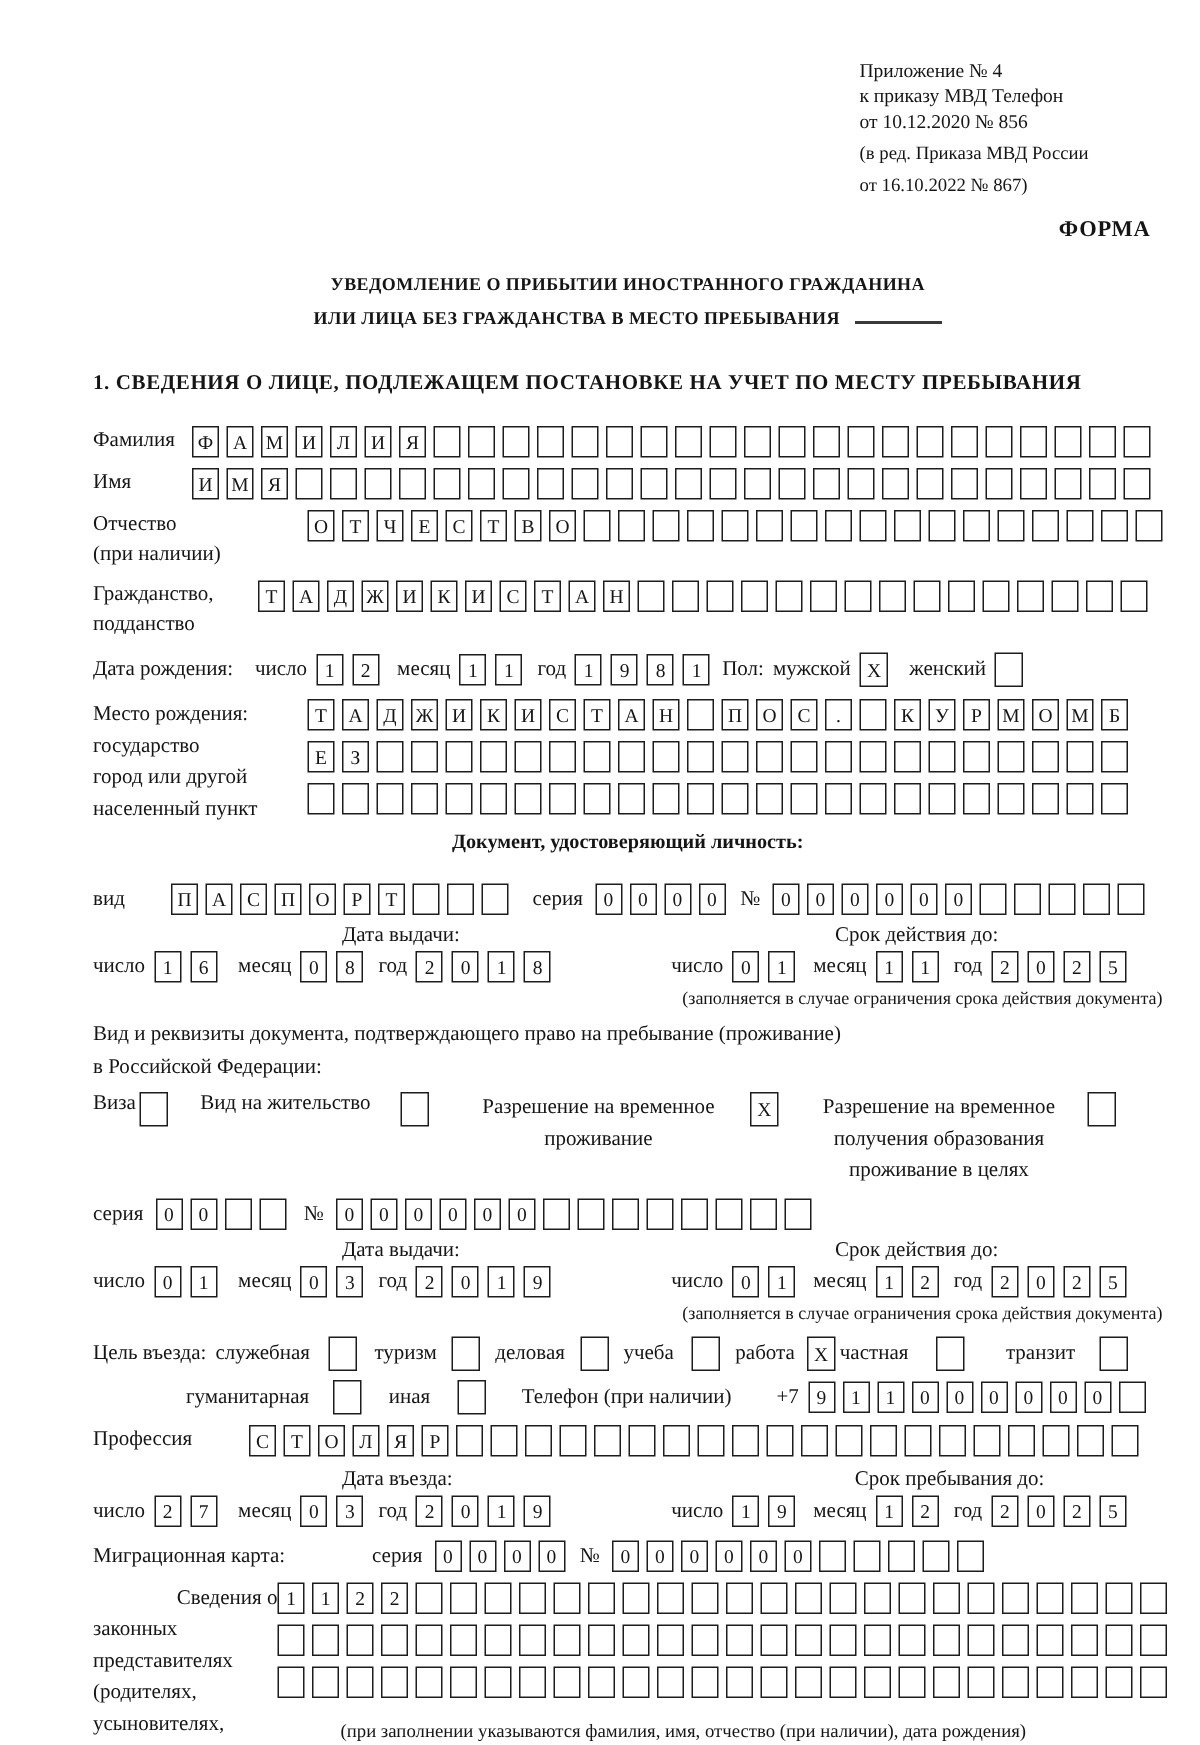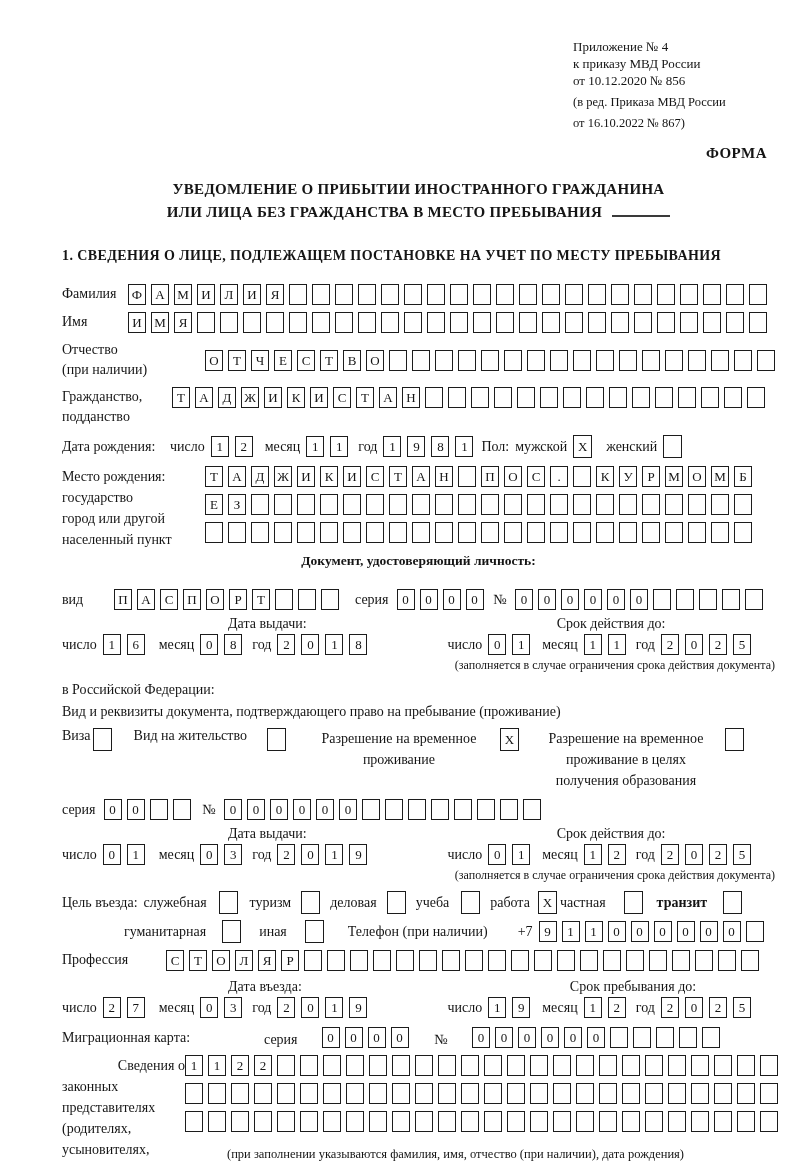--- a/index.html
+++ b/index.html
@@ -5,21 +5,21 @@
   html,body { margin:0; padding:0; background:#ffffff; }
   .page {
     width:800px; height:1163px; box-sizing:border-box; position:relative;
     background:#fff; color:#151515; overflow:hidden;
     font-family:"Liberation Serif","DejaVu Serif",serif;
     padding:38px 25px 0 62px; font-size:14px;
   }
   .hdr { width:190px; margin-left:auto; margin-right:12px; font-size:13px; line-height:17px; }
   .hdr .sub { font-size:12.5px; margin-top:5px; line-height:16px; }
   .forma { text-align:right; padding-right:8px; font-weight:bold; font-size:15px; margin-top:14px; letter-spacing:0.5px; }
-  .title { text-align:center; font-weight:bold; font-size:15px; line-height:23px; margin-top:16px; letter-spacing:0.3px; }
+  .title { text-align:center; font-weight:bold; font-size:12px; line-height:23px; margin-top:16px; letter-spacing:0.3px; }
   .t-underline { display:inline-block; width:58px; border-bottom:2.2px solid #3a3a3a; margin-left:10px; }
   .sect { font-weight:bold; font-size:14px; margin-top:24px; letter-spacing:0.4px; white-space:nowrap; }
 
   .frow { display:flex; align-items:flex-start; flex-wrap:nowrap; }
   .flabel { flex:none; font-size:14px; line-height:20px; }
   .cells { display:flex; gap:5px; flex:none; }
   .cell {
     width:18px; height:21px; box-sizing:border-box; border:1.8px solid #1c1c1c; flex:none;
     display:inline-flex; align-items:center; justify-content:center;
     font-size:13px; line-height:1; background:#fff;
@@ -32,21 +32,21 @@
   .stack { text-align:center; font-size:14px; line-height:21px; flex:none; }
   .vgap { display:flex; flex-direction:column; gap:7px; }
 </style>
 </head>
 <body>
 
 <div class="page">
 
   <div class="hdr">
     <div>Приложение № 4</div>
-    <div>к приказу МВД России</div>
+    <div>к приказу МВД Телефон</div>
     <div>от 10.12.2020 № 856</div>
     <div class="sub">(в ред. Приказа МВД России</div>
     <div class="sub">от 16.10.2022 № 867)</div>
   </div>
 
   <div class="forma">ФОРМА</div>
 
   <div class="title">
     <div>УВЕДОМЛЕНИЕ О ПРИБЫТИИ ИНОСТРАННОГО ГРАЖДАНИНА</div>
     <div><span>ИЛИ ЛИЦА БЕЗ ГРАЖДАНСТВА В МЕСТО ПРЕБЫВАНИЯ</span><span class="t-underline"></span></div>
@@ -115,21 +115,21 @@
         <span class="cell"></span>
         <span class="cell"></span>
         <span class="cell"></span>
         <span class="cell"></span>
         <span class="cell"></span>
         <span class="cell"></span>
         <span class="cell"></span>
       </span>
   </div>
 
-  <div class="frow" style="margin-top:7px;align-items:center;">
+  <div class="frow" style="margin-top:7px;">
     <span class="flabel" style="width:143px; line-height:20px;">
       <span style="display:block;">Отчество</span>
       <span style="display:block;">(при наличии)</span>
     </span>
     <span class="cells">
         <span class="cell">О</span>
         <span class="cell">Т</span>
         <span class="cell">Ч</span>
         <span class="cell">Е</span>
         <span class="cell">С</span>
@@ -405,44 +405,44 @@
           <span class="cell">0</span>
           <span class="cell">2</span>
           <span class="cell">5</span>
         </span>
       </span>
   </div>
 
   <div class="note">(заполняется в случае ограничения срока действия документа)</div>
 
   <div style="margin-top:6px; line-height:22px;">
+    <div>Вид и реквизиты документа, подтверждающего право на пребывание (проживание)</div>
     <div>в Российской Федерации:</div>
-    <div>Вид и реквизиты документа, подтверждающего право на пребывание (проживание)</div>
   </div>
 
   <div class="frow" style="margin-top:5px;">
     <span class="dlabel" style="margin-right:2px;">Виза</span>
     <span class="cells cbox">
         <span class="cell"></span>
       </span>
     <span class="dlabel" style="margin-left:22px;">Вид на жительство</span>
     <span class="cells cbox" style="margin-left:14px;">
         <span class="cell"></span>
       </span>
     <span class="stack" style="margin-left:22px; width:182px;">
       <span style="display:block;">Разрешение на временное</span>
       <span style="display:block;">проживание</span>
     </span>
     <span class="cells cbox" style="margin-left:10px;">
         <span class="cell">X</span>
       </span>
     <span class="stack" style="margin-left:18px; width:178px;">
       <span style="display:block;">Разрешение на временное</span>
+      <span style="display:block;">получения образования</span>
       <span style="display:block;">проживание в целях</span>
-      <span style="display:block;">получения образования</span>
     </span>
     <span class="cells cbox" style="margin-left:10px;">
         <span class="cell"></span>
       </span>
   </div>
 
   <div class="frow" style="margin-top:8px; align-items:center;">
     <span class="dlabel" style="margin-right:8px;">серия</span>
     <span class="cells">
         <span class="cell">0</span>
@@ -544,21 +544,21 @@
         <span class="cell"></span>
       </span>
     <span class="dlabel" style="margin-left:10px;">работа</span>
     <span class="cells cbox" style="margin-left:2px;">
         <span class="cell">X</span>
       </span>
     <span class="dlabel" style="margin-left:3px;">частная</span>
     <span class="cells cbox" style="margin-left:12px;">
         <span class="cell"></span>
       </span>
-    <span class="dlabel" style="margin-left:14px;font-weight:bold;">транзит</span>
+    <span class="dlabel" style="margin-left:28px;">транзит</span>
     <span class="cells cbox" style="margin-left:10px;">
         <span class="cell"></span>
       </span>
   </div>
 
   <div class="frow" style="margin-top:6px; align-items:center;">
     <span class="dlabel" style="margin-left:62px;">гуманитарная</span>
     <span class="cells cbox" style="margin-left:10px;">
         <span class="cell"></span>
       </span>
@@ -661,21 +661,21 @@
         <span class="dlabel">год</span>
         <span class="cells">
           <span class="cell">2</span>
           <span class="cell">0</span>
           <span class="cell">2</span>
           <span class="cell">5</span>
         </span>
       </span>
   </div>
 
-  <div class="frow" style="margin-top:9px; align-items:flex-end;gap:16px;">
+  <div class="frow" style="margin-top:9px; align-items:center;">
     <span class="flabel" style="width:168px;">Миграционная карта:</span>
     <span class="dlabel" style="margin-left:18px; margin-right:8px;">серия</span>
     <span class="cells">
         <span class="cell">0</span>
         <span class="cell">0</span>
         <span class="cell">0</span>
         <span class="cell">0</span>
       </span>
     <span class="dlabel" style="margin-left:10px; margin-right:8px;">№</span>
     <span class="cells">

